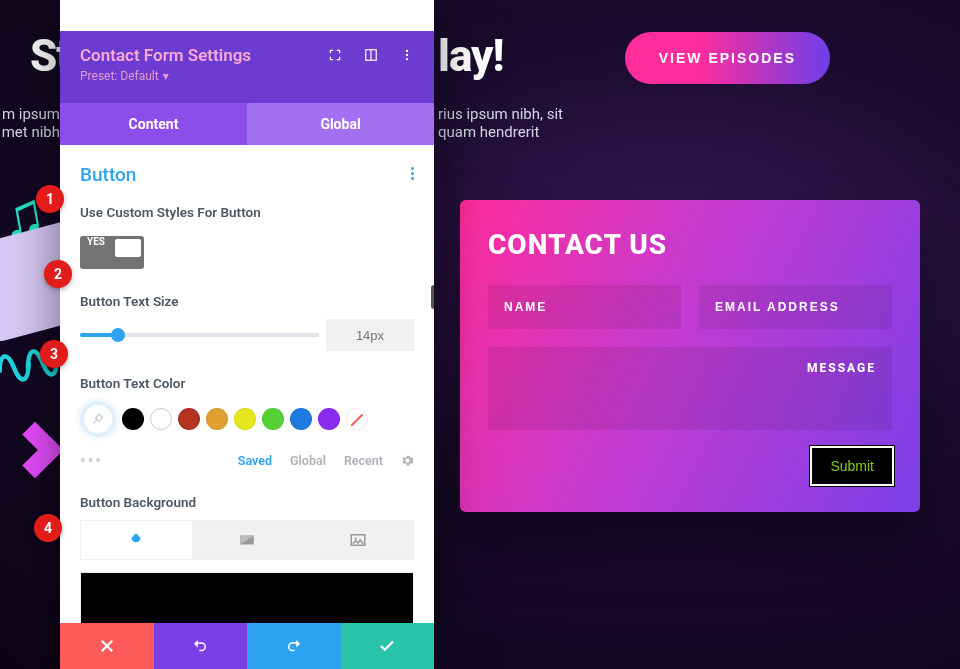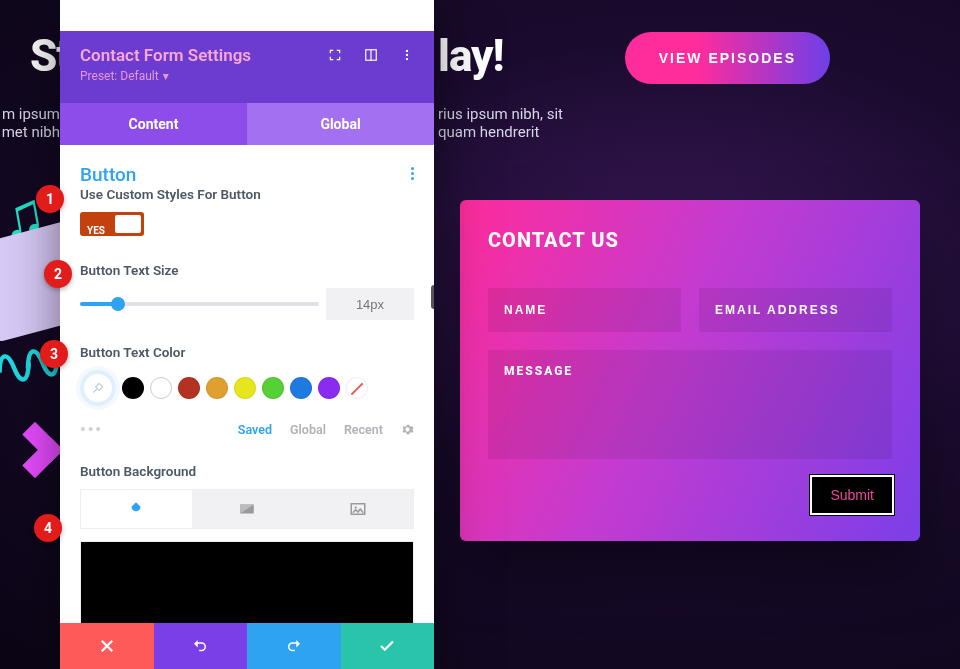--- a/index.html
+++ b/index.html
@@ -55,34 +55,34 @@
     transform: rotate(45deg);
   }
 
   
   .contact-card {
     position: absolute; left: 460px; top: 200px; width: 460px;
     background: linear-gradient(115deg, #ff2c9c 0%, #c43bd0 45%, #7b3fe8 100%);
     border-radius: 6px; padding: 28px; color: #fff;
     box-shadow: 0 30px 60px rgba(0,0,0,.4);
   }
-  .contact-title { font-size: 20px; font-weight: 800; letter-spacing: 1px; margin-bottom: 36px; }
+  .contact-title { font-size: 28px; font-weight: 800; letter-spacing: 1px; margin-bottom: 24px; }
   .contact-row { display: flex; gap: 18px; margin-bottom: 18px; }
   .contact-field {
     flex: 1; height: 44px; line-height: 44px; padding: 0 16px;
     font-size: 12px; font-weight: 800; letter-spacing: 2px;
     background: rgba(0,0,0,.08); color: #fff; border: none;
   }
   .contact-field::placeholder { color: #fff; }
-  .contact-msg { width: 100%; height: 109px; padding: 14px 16px; resize: none;
+  .contact-msg { width: 100%; height: 83px; padding: 14px 16px; resize: none;
     font-size: 12px; font-weight: 800; letter-spacing: 2px; font-family: inherit;
-    background: rgba(0,0,0,.08); color: #fff; border: none; }
+    background: rgba(0,0,0,.08); color: #fff; border: none; text-align: right; }
   .contact-msg::placeholder { color: #fff; }
   .submit-btn {
-    float: right; margin-top: 14px; background: #000; color: #ec4899;
+    float: right; margin-top: 14px; background: #000; color: #84cc16;
     padding: 10px 18px; font-size: 14px; border: none; cursor: pointer;
     box-shadow: 0 0 0 2px #fff, 0 0 0 3px #000;
   }
 
   
   .panel {
     position: absolute; left: 60px; top: 0; width: 374px; height: 669px;
     background: #fff; display: flex; flex-direction: column;
     box-shadow: 0 10px 50px rgba(0,0,0,.5);
   }
@@ -93,28 +93,28 @@
   .ph-title { font-size: 17px; font-weight: 600; }
   .ph-icons { margin-left: auto; display: flex; gap: 22px; align-items: center; }
   .ph-icon { width: 14px; height: 14px; cursor: pointer; fill: #fff; }
   .ph-preset { margin-top: 3px; font-size: 12px; opacity: .85; display: inline-flex; align-items:center; gap:4px; cursor:pointer; padding-bottom: 12px;}
   .tabs {
     background: #8c4deb; display: flex;
   }
   .tab { flex: 1; text-align: center; padding: 13px 0; font-size: 14px; font-weight: 700; color: #fff; cursor: pointer; }
   .tab.active { background: #a370f2; }
   .panel-body { flex: 1; overflow: hidden; padding: 18px 20px 0 20px; color: #4a4a55; position: relative;}
-  .section-title { color: #2ea3f2; font-size: 19px; font-weight: 500;}
+  .section-title { color: #2ea3f2; font-size: 19px; margin-bottom: 18px; font-weight: 500;}
   .section-dots { position:absolute; right: 20px; top: 22px; display:flex; flex-direction:column; gap:2px; cursor:pointer;}
   .section-dots span{ width:3px; height:3px; background:#2ea3f2; border-radius:50%;}
   .opt-label { font-size: 13.5px; font-weight: 600; color: #4c5866; margin-bottom: 10px; }
   .opt-group { margin-bottom: 24px; }
   .toggle {
-    display: inline-flex; align-items: flex-end; background: #c2410c; border-radius: 3px;
-    width: 64px; height: 24px; position: relative; cursor: pointer;
+    display: inline-flex; align-items: flex-start; background: #737373; border-radius: 3px;
+    width: 64px; height: 33px; position: relative; cursor: pointer;
   }
   .toggle-label { color: #fff; font-size: 10px; font-weight: 700; padding-left: 7px; }
   .toggle-knob { position: absolute; right: 3px; top: 3px; width: 26px; height: 18px; background: #fff; border-radius: 2px; }
   .slider-row { display: flex; align-items: center; gap: 7px; }
   .slider-track { flex: 1; height: 4px; background: #e1e1e7; border-radius: 2px; position: relative; cursor: pointer;}
   .slider-fill { position: absolute; left: 0; top: 0; bottom: 0; width: 16%; background: #2ea3f2; border-radius: 2px;}
   .slider-thumb { position: absolute; left: 16%; top: 50%; width: 14px; height: 14px; background: #2ea3f2; border-radius: 50%; transform: translate(-50%, -50%);}
   .slider-val { width: 88px; height: 32px; background: #f1f1f4; border: none; text-align: center; font-size: 13px; color: #777; }
   .swatches { display: flex; gap: 6px; align-items: center; flex-wrap: wrap; }
   .swatch { width: 22px; height: 22px; border-radius: 50%; cursor: pointer; border: 1px solid rgba(0,0,0,.06);}

